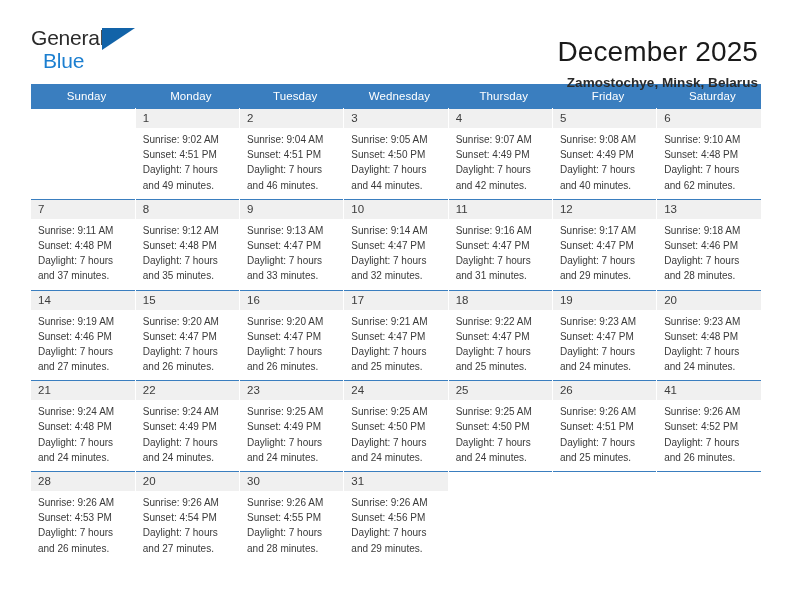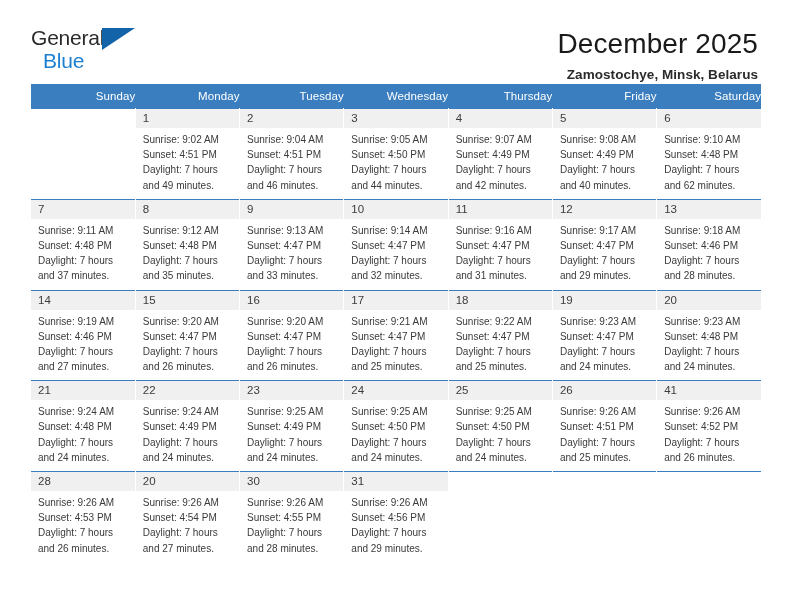--- a/index.html
+++ b/index.html
@@ -59,20 +59,21 @@
     top: 2px;
     width: 0;
     height: 0;
     border-left: 33px solid #1263a8;
     border-bottom: 22px solid transparent;
   }
 
   .titles {
     text-align: right;
     padding-top: 2px;
+    margin-top: 8px;
   }
   .cal-title {
     font-size: 28px;
     font-weight: normal;
     color: #1a1a1a;
     line-height: 1.15;
     letter-spacing: 0.1px;
   }
   .cal-subtitle {
     font-size: 13.5px;
@@ -89,21 +90,21 @@
     width: 730px;
     border-collapse: collapse;
     table-layout: fixed;
   }
 
   .calendar thead th {
     background: #3a7ebf;
     color: #ffffff;
     font-size: 11.5px;
     font-weight: normal;
-    text-align: right;
+    text-align: center;
     padding: 6px 0 6px 7px;
     height: 22px;
     letter-spacing: 0.1px;
   }
 
   .week-row { }
 
   .daycell {
     width: 104.28px;
     vertical-align: top;

